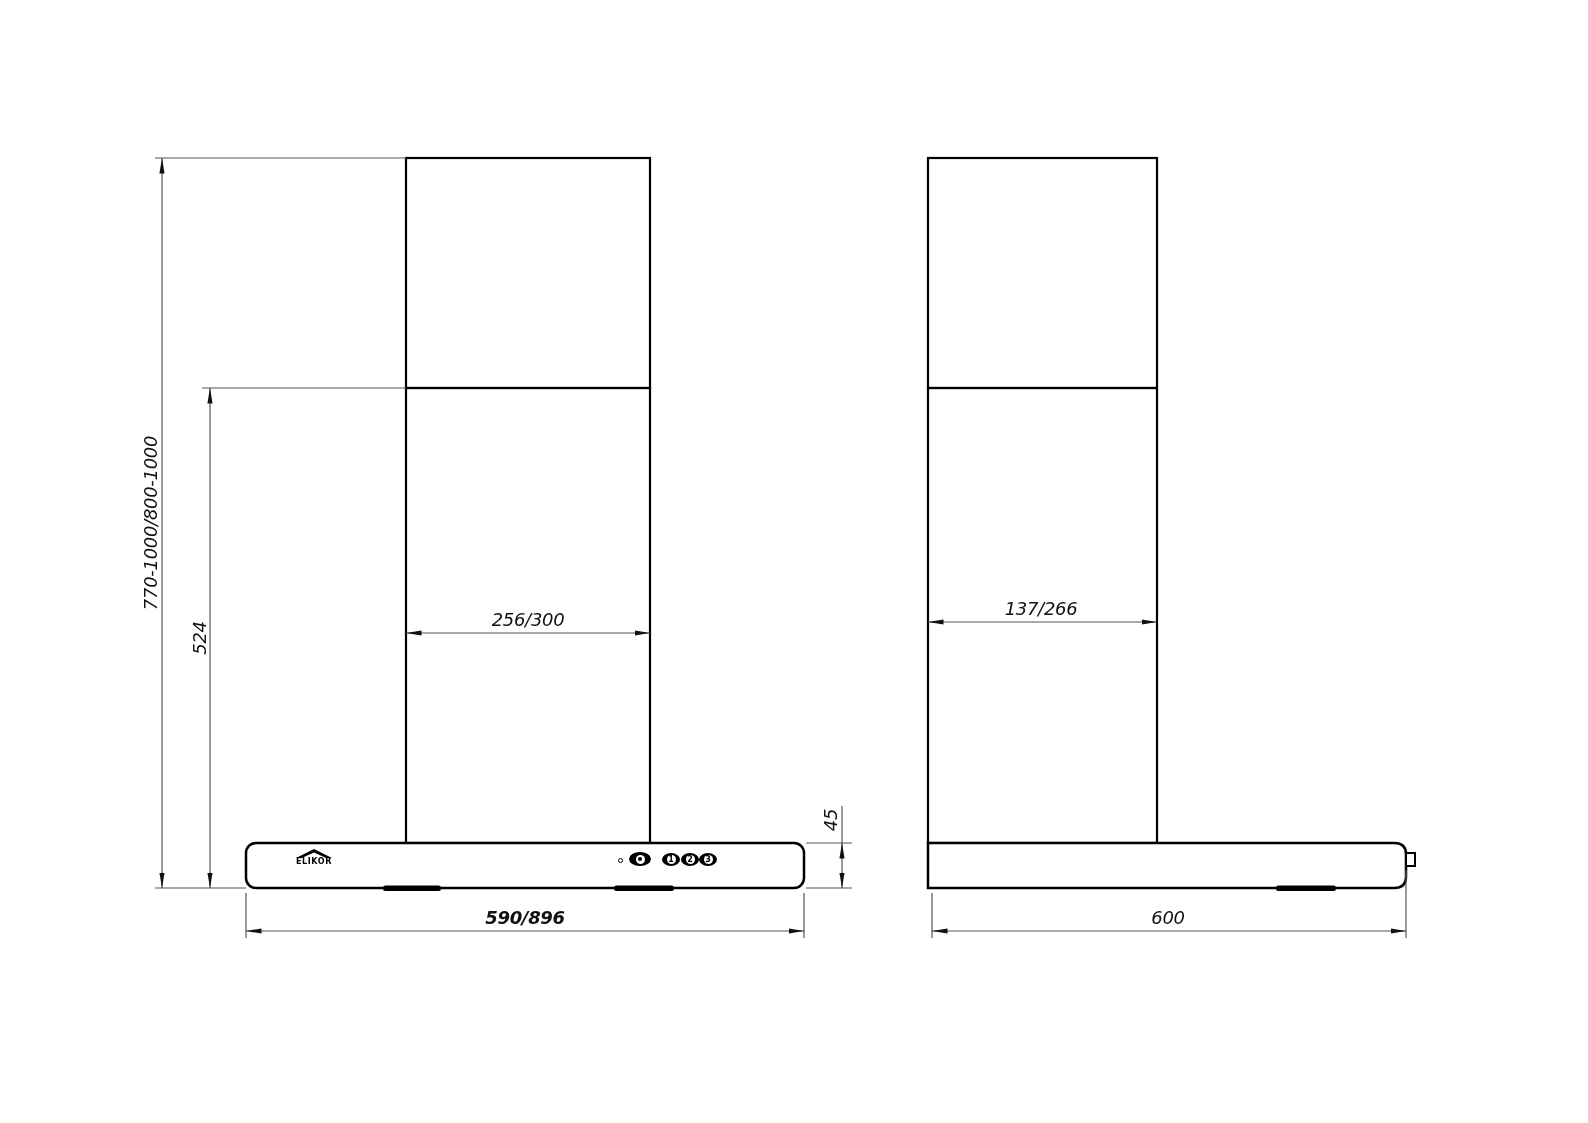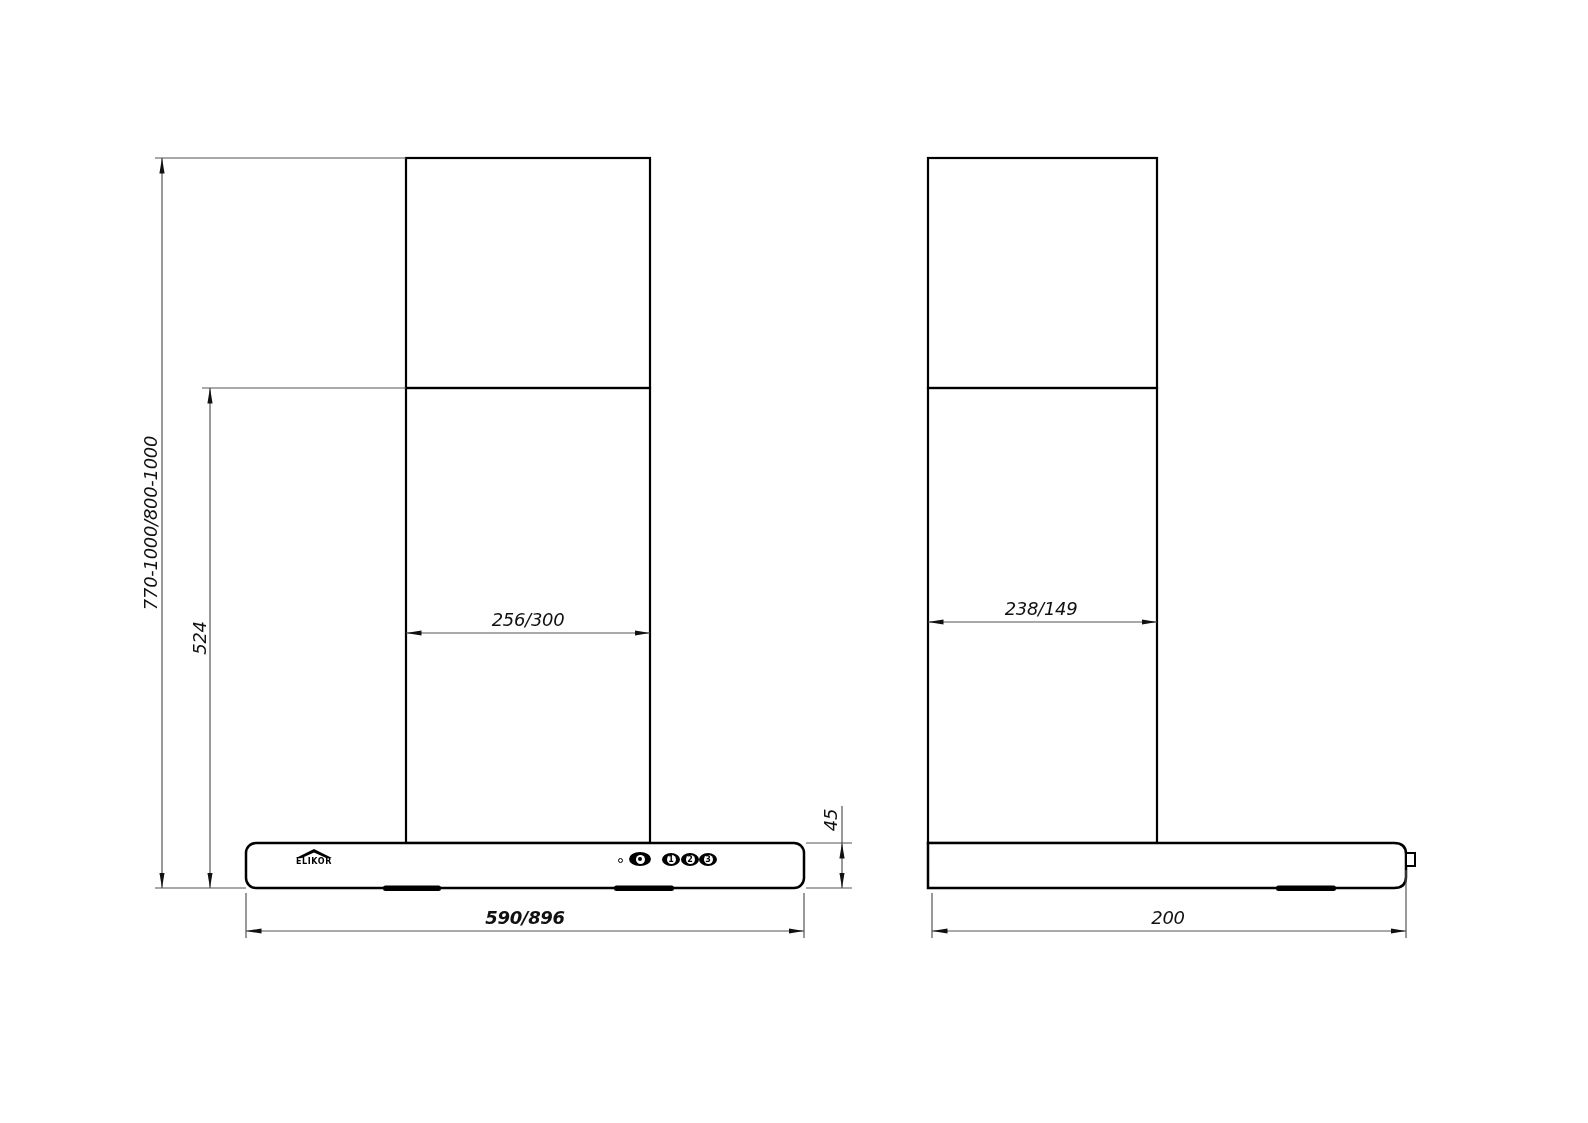--- a/index.html
+++ b/index.html
@@ -117,23 +117,23 @@
   <div class="dim-label v" style="left:150px;top:523px;">770-1000/800-1000</div>
 
   <div class="dim-label v" style="left:199px;top:638px;">524</div>
 
   <div class="dim-label h" style="left:528px;top:631px;">256/300</div>
 
   <div class="dim-label v" style="left:830px;top:820px;">45</div>
 
   <div class="dim-label h" style="left:525px;top:929px;font-weight:bold;">590/896</div>
 
-  <div class="dim-label h" style="left:1041px;top:620px;">238/149</div>
+  <div class="dim-label h" style="left:1041px;top:620px;">137/266</div>
 
-  <div class="dim-label h" style="left:1168px;top:929px;">200</div>
+  <div class="dim-label h" style="left:1168px;top:929px;">600</div>
 
   <div class="logo">
     <div class="roof"></div>
     <div class="brand">ELIKOR</div>
   </div>
 
   <div class="led"></div>
 
   <div class="btn btn-light">
     <div class="inner">

